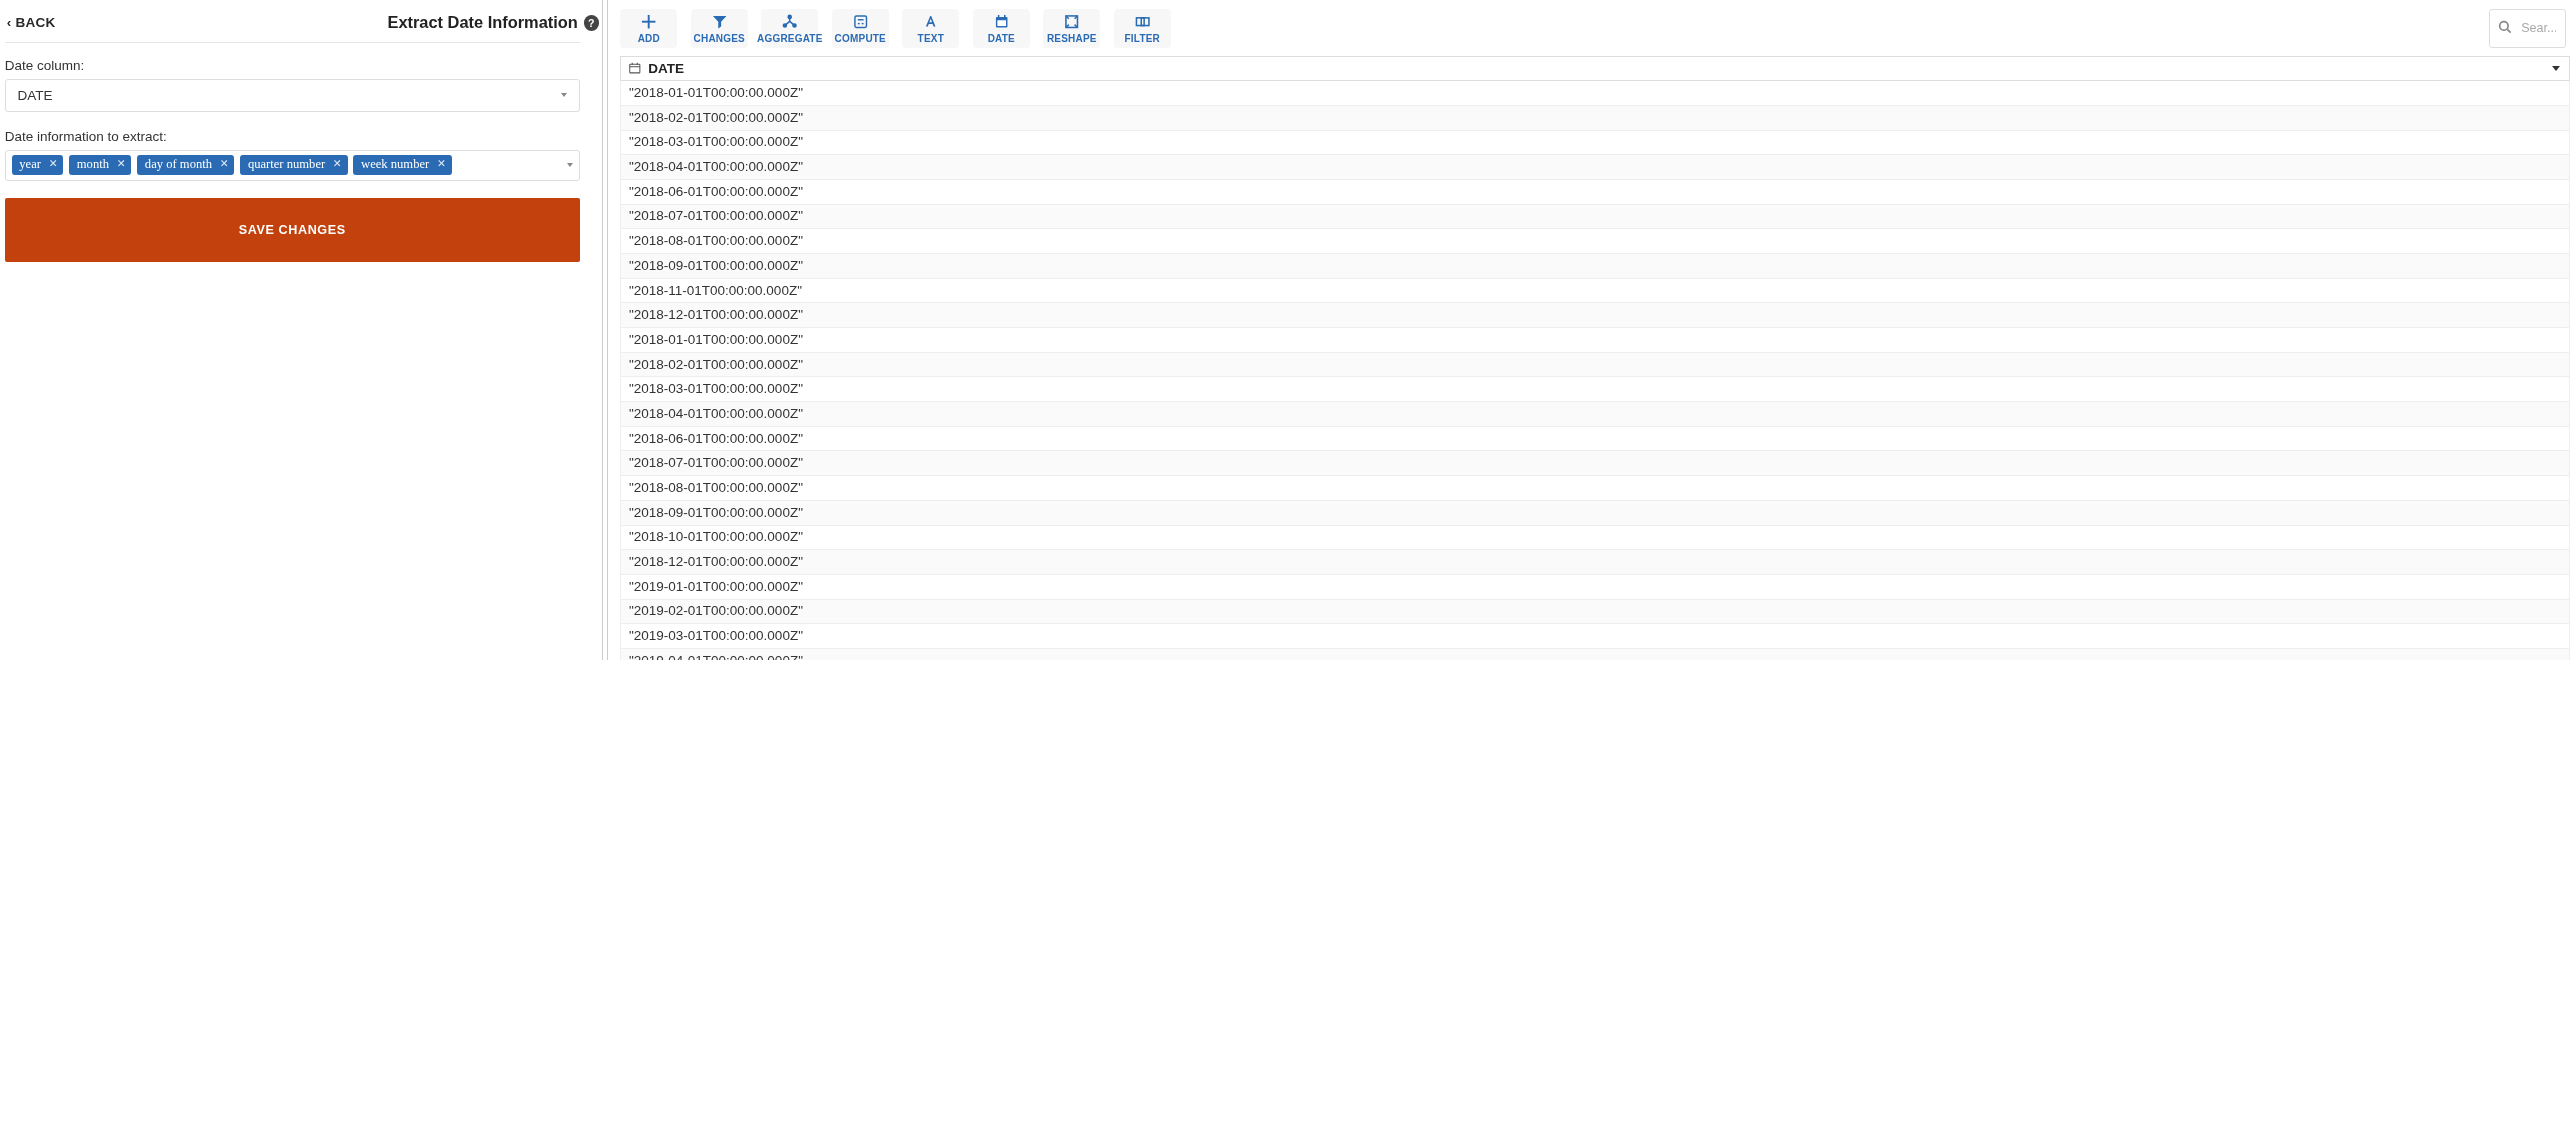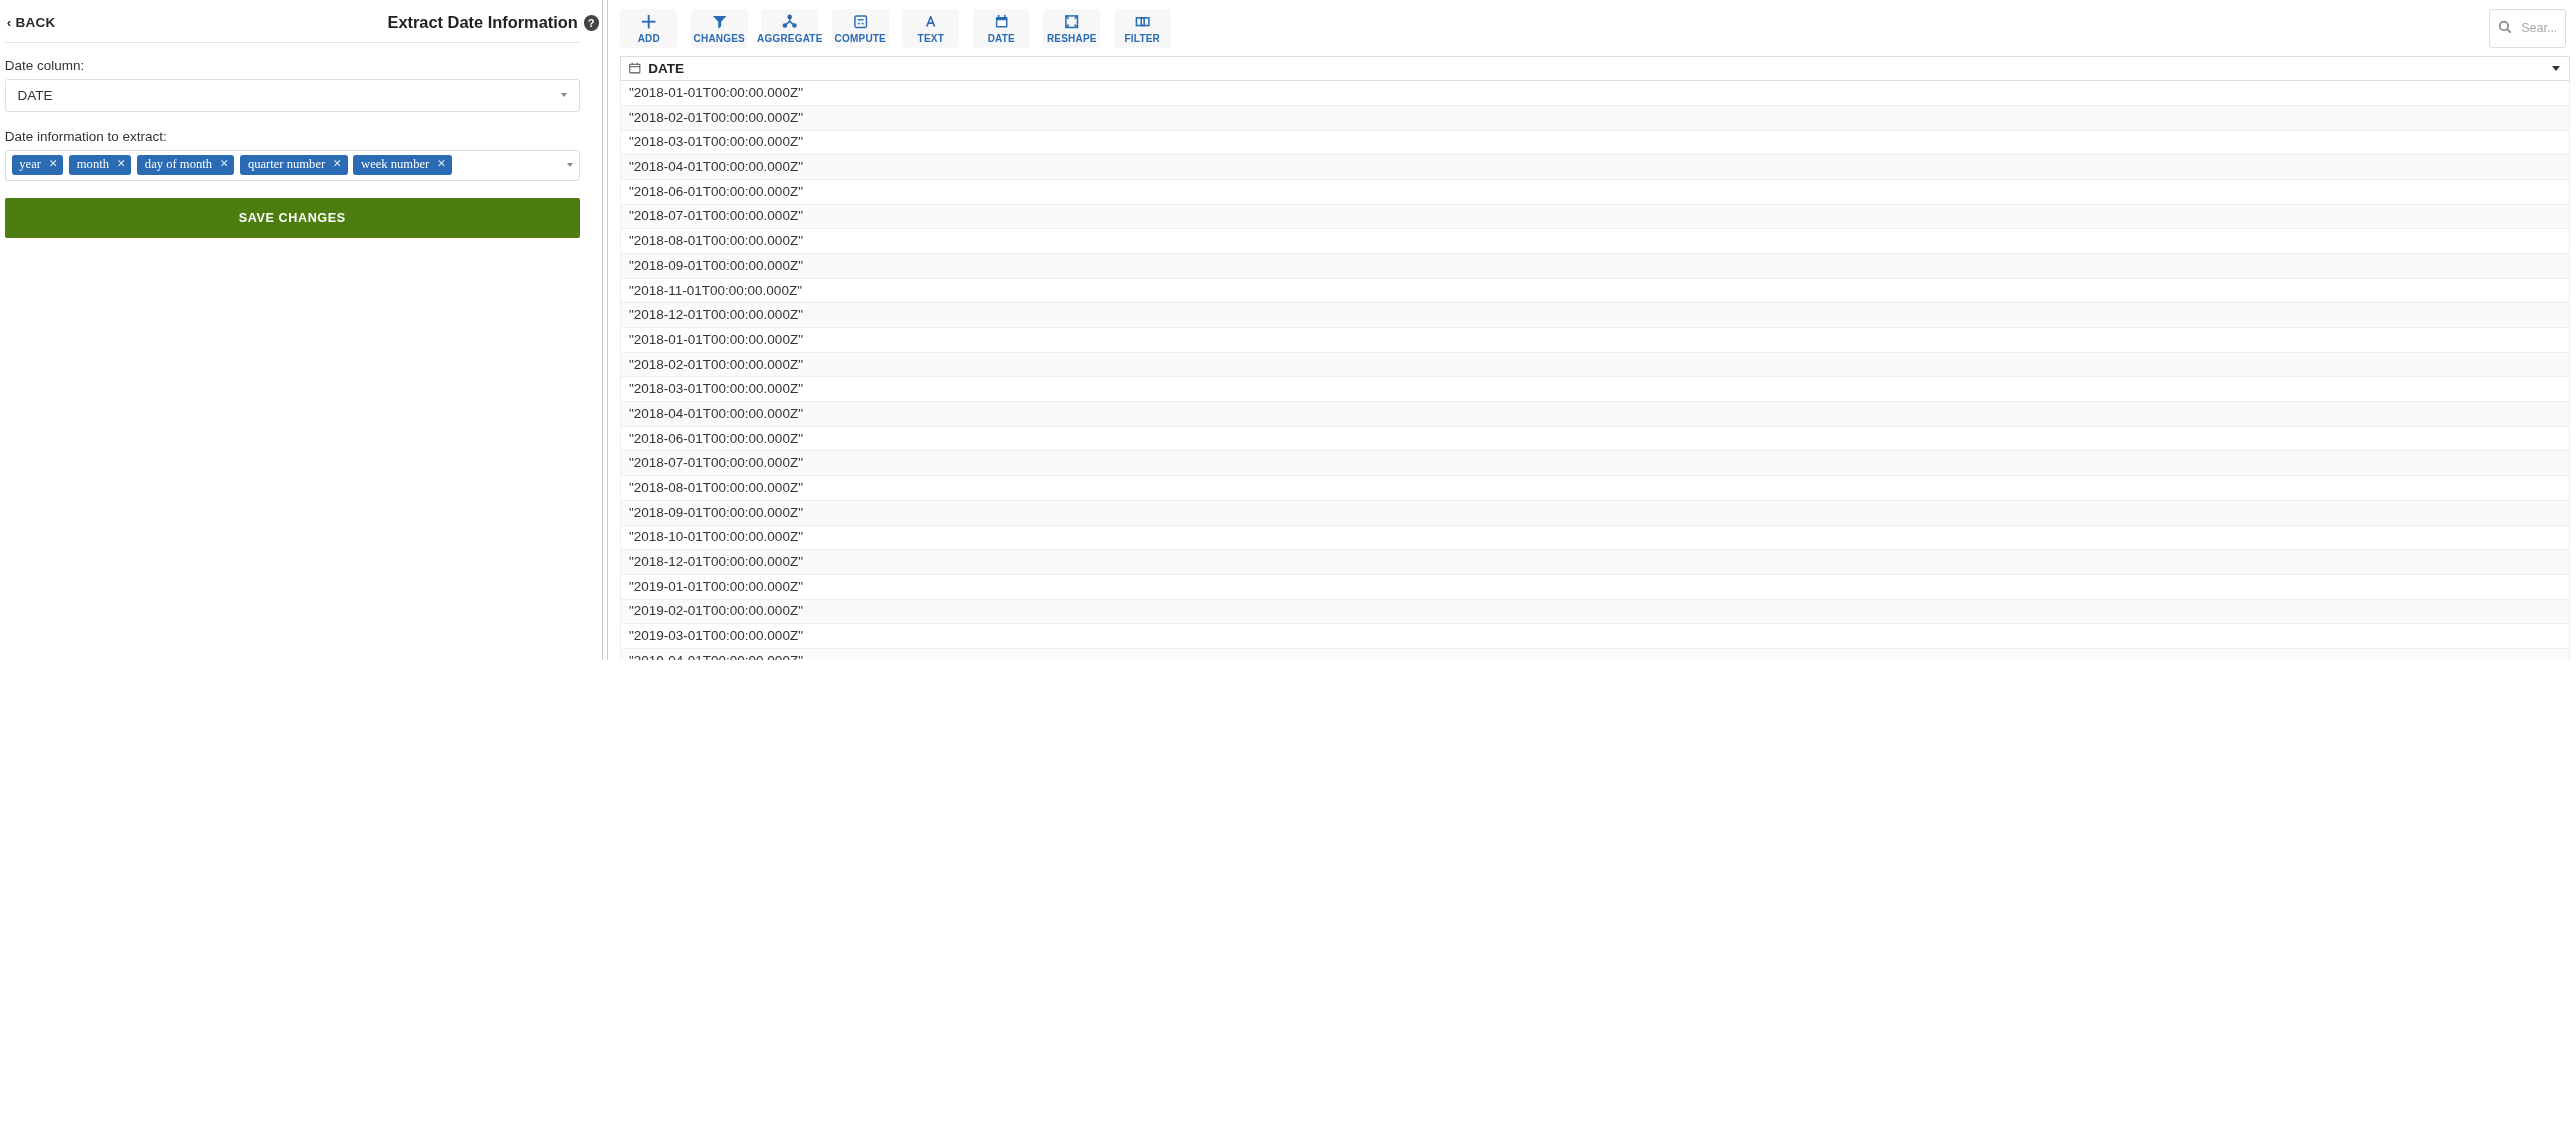--- a/index.html
+++ b/index.html
@@ -124,27 +124,27 @@
     font-family:Liberation Serif, serif;
   }
   .tag-x {
     font-size:10.6px;
     opacity:0.85;
     cursor:pointer;
     line-height:1;
   }
   .save-btn {
     width:100%;
-    background:#4d7c0f;
+    background:#c2410c;
     color:#fff;
     text-align:center;
     font-size:12.6px;
     font-weight:600;
     letter-spacing:0.6px;
-    padding:13px 0;
+    padding:25px 0;
     border-radius:1.9px;
     cursor:pointer;
     border:none;
   }
 
   
   .divider {
     width:11.6px;
     flex:0 0 11.6px;
     display:flex;

